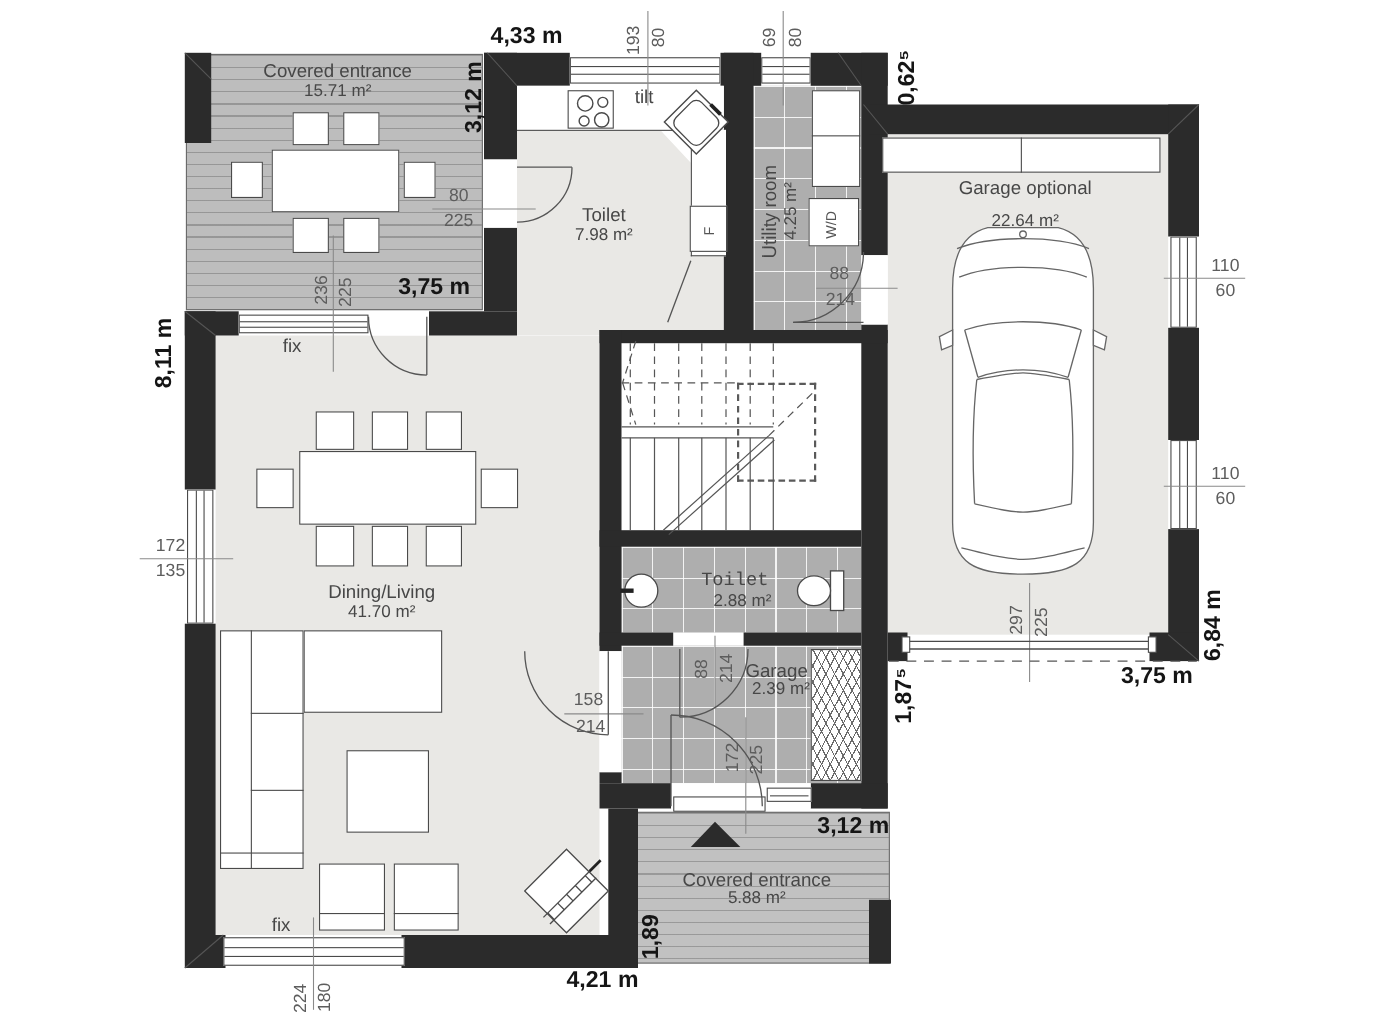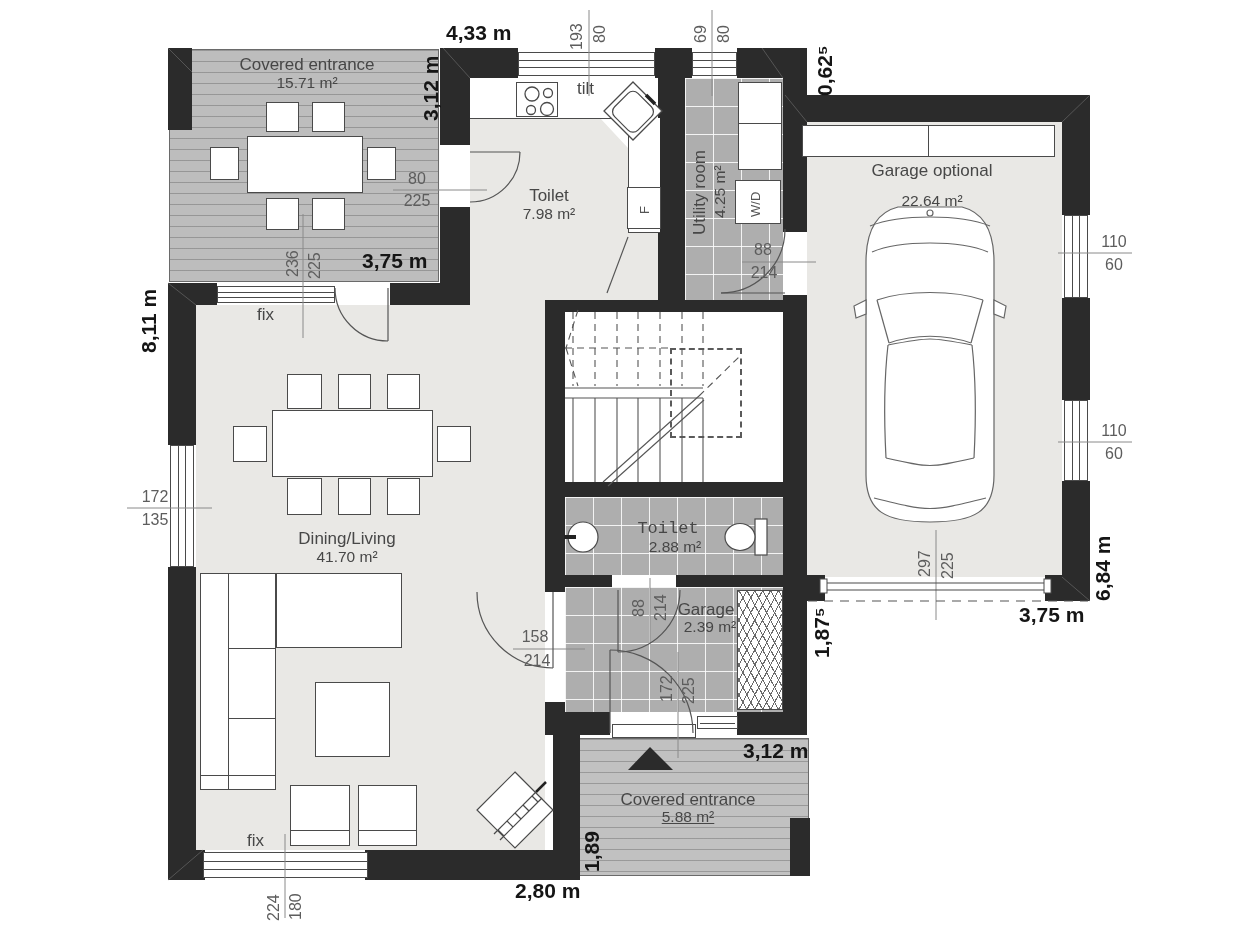--- a/index.html
+++ b/index.html
@@ -316,39 +316,39 @@
   <div class="lab cent" style="left:347px;top:529px;">Dining/Living</div>
   <div class="lab area cent" style="left:347px;top:548px;">41.70 m²</div>
 
   <div class="lab cent" style="left:668px;top:519px;font-family:Liberation Mono, monospace;">Toilet</div>
   <div class="lab area cent" style="left:675px;top:538px;">2.88 m²</div>
 
   <div class="lab cent" style="left:706px;top:600px;">Garage</div>
   <div class="lab area cent" style="left:710px;top:618px;">2.39 m²</div>
 
   <div class="lab cent" style="left:688px;top:790px;">Covered entrance</div>
-  <div class="lab area cent" style="left:688px;top:808px;text-decoration:underline;">5.88 m²</div>
+  <div class="lab area cent" style="left:688px;top:808px;">5.88 m²</div>
 
   <div class="lab" style="left:257px;top:305px;">fix</div>
   <div class="lab" style="left:247px;top:831px;">fix</div>
   <div class="lab" style="left:577px;top:79px;">tilt</div>
   <div class="lab sm vt" style="position:absolute;left:748px;top:186px;height:36px;">W/D</div>
   <div class="lab sm vt" style="position:absolute;left:637px;top:197px;height:26px;">F</div>
 
   <div class="m" style="left:446px;top:21px;">4,33 m</div>
   <div class="mvt" style="left:419px;top:50px;height:76px;">3,12 m</div>
   <div class="m" style="left:362px;top:249px;">3,75 m</div>
   <div class="mvt" style="left:137px;top:282px;height:78px;">8,11 m</div>
   <div class="mvt" style="left:813px;top:42px;height:58px;">0,62⁵</div>
   <div class="mvt" style="left:1091px;top:534px;height:68px;">6,84 m</div>
   <div class="m" style="left:1019px;top:603px;">3,75 m</div>
   <div class="mvt" style="left:810px;top:603px;height:60px;">1,87⁵</div>
   <div class="m" style="left:743px;top:739px;">3,12 m</div>
   <div class="mvt" style="left:580px;top:826px;height:52px;">1,89</div>
-  <div class="m" style="left:515px;top:879px;">2,80 m</div>
+  <div class="m" style="left:515px;top:879px;">4,21 m</div>
 
   <div class="dvt" style="left:568px;top:12px;height:50px;">193</div>
   <div class="dvt" style="left:591px;top:12px;height:44px;">80</div>
 
   <div class="dvt" style="left:692px;top:12px;height:44px;">69</div>
   <div class="dvt" style="left:715px;top:12px;height:44px;">80</div>
 
   <div class="dim" style="left:399px;top:170px;width:36px;">80</div>
   <div class="dim" style="left:397px;top:192px;width:40px;">225</div>
 

